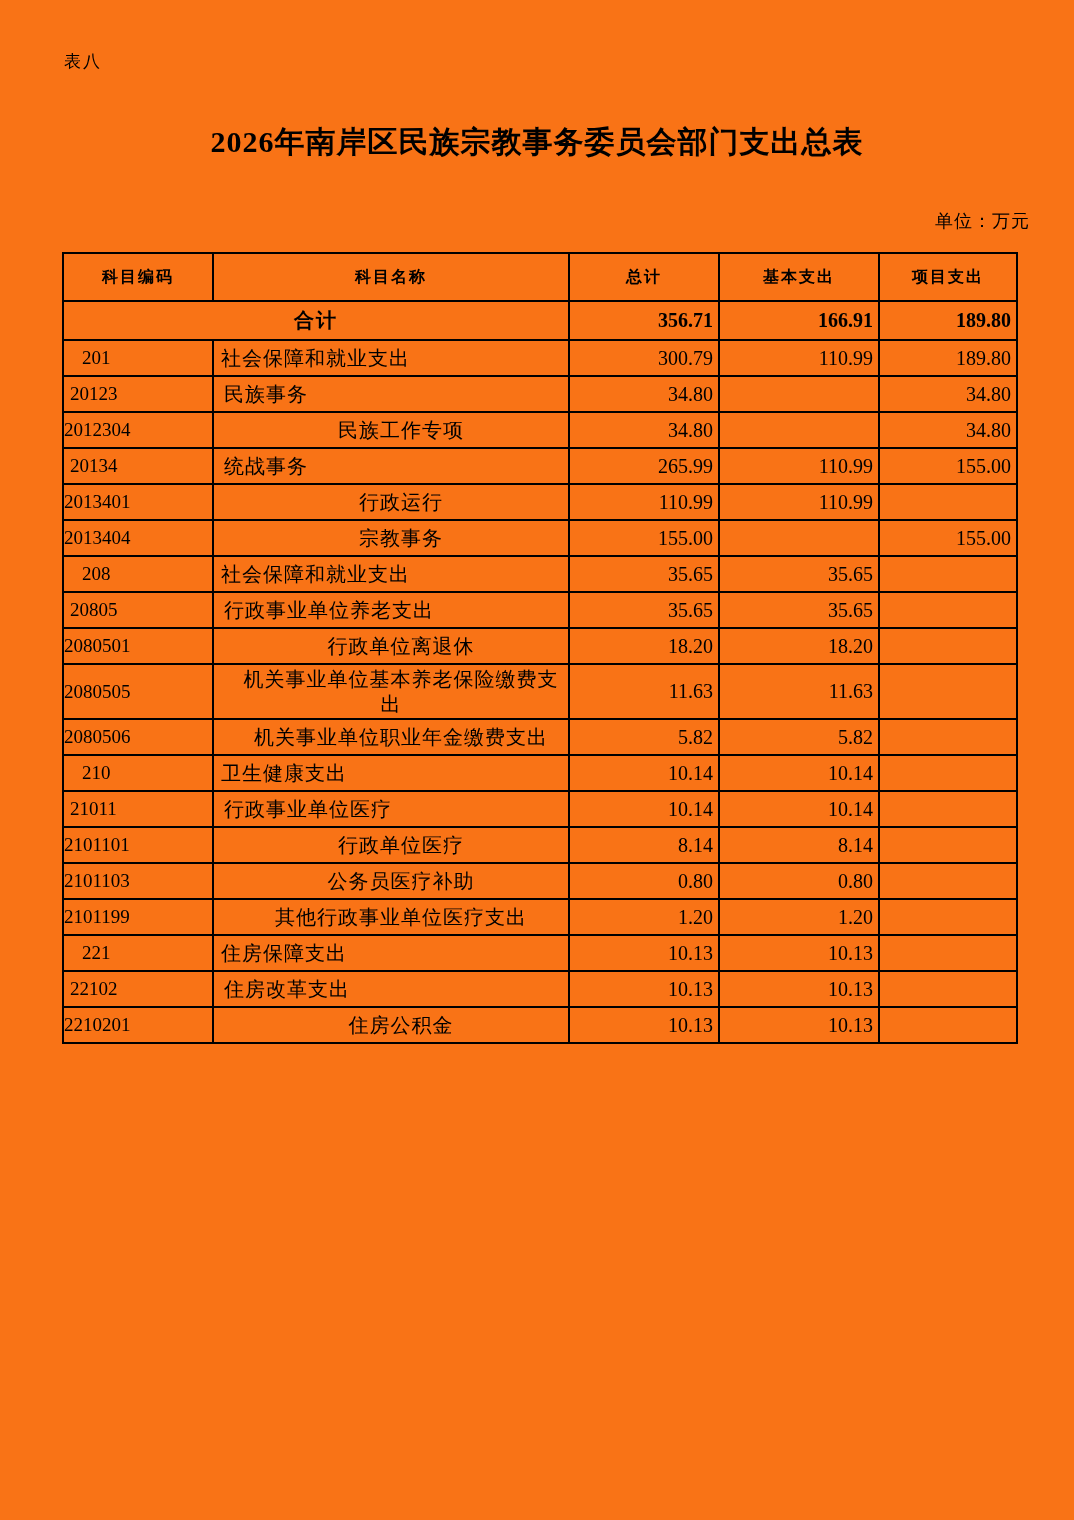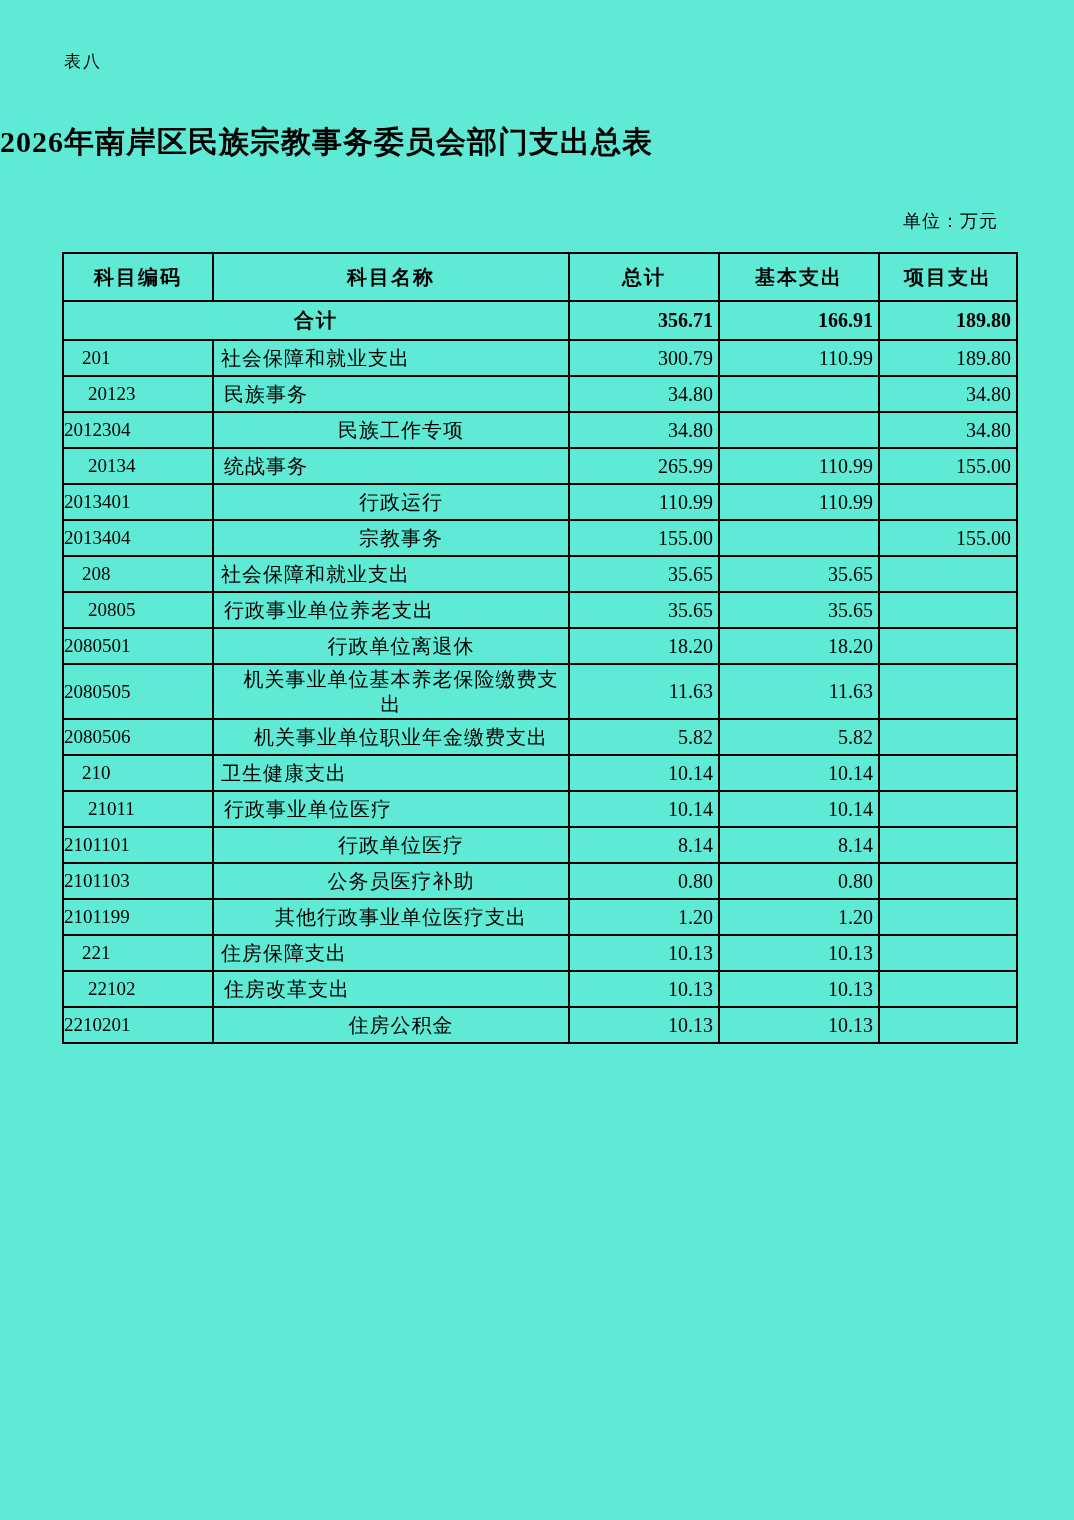--- a/index.html
+++ b/index.html
@@ -1,45 +1,46 @@
 <!DOCTYPE html>
 <html><head>
 <meta charset="utf-8">
 <style>
   html, body { margin: 0; padding: 0; background: #ffffff; }
   .page {
     position: relative;
     width: 1074px;
     height: 1520px;
-    background: #5eead4;
+    background: #f97316;
     color: #000000;
     font-family: "Liberation Serif", "DejaVu Serif", serif;
     overflow: hidden;
   }
   .tag {
     position: absolute;
     left: 64px;
     top: 50px;
     font-size: 17px;
     letter-spacing: 2px;
   }
   .title {
     position: absolute;
     left: 0;
     top: 122px;
     width: 100%;
     margin: 0;
+    text-align: center;
     font-size: 30px;
     font-weight: bold;
     letter-spacing: 1px;
     font-family: "Liberation Serif", "DejaVu Serif", serif;
   }
   .unit {
     position: absolute;
-    right: 76px;
+    right: 44px;
     top: 209px;
     font-size: 18px;
     letter-spacing: 1px;
   }
   table.budget {
     position: absolute;
     left: 62px;
     top: 252px;
     width: 954px;
     border-collapse: collapse;
@@ -48,21 +49,21 @@
   table.budget th,
   table.budget td {
     border: 2px solid #000000;
     padding: 0;
     vertical-align: middle;
     overflow: hidden;
   }
   thead th {
     height: 46px;
     font-family: "Liberation Sans", "DejaVu Sans", sans-serif;
-    font-size: 20px;
+    font-size: 16px;
     font-weight: bold;
     text-align: center;
     letter-spacing: 2px;
   }
   tbody td {
     font-size: 20px;
     height: 34px;
     line-height: 1.25;
   }
   .row-total td {
@@ -72,21 +73,21 @@
   .row-tall td { height: 53px; }
   .c-total-label {
     text-align: center;
     letter-spacing: 2px;
   }
   .c-code {
     text-align: left;
     font-size: 19px;
   }
   .lv1 .c-code { padding-left: 18px; }
-  .lv2 .c-code { padding-left: 24px; }
+  .lv2 .c-code { padding-left: 6px; }
   .lv3 .c-code { padding-left: 0; }
   .c-name {
     text-align: left;
     letter-spacing: 1px;
   }
   .lv1 .c-name { text-indent: 7px; }
   .lv2 .c-name { text-indent: 10px; }
   .lv3 .c-name { text-indent: 20px; text-align: center; }
   .c-num {
     text-align: right;

